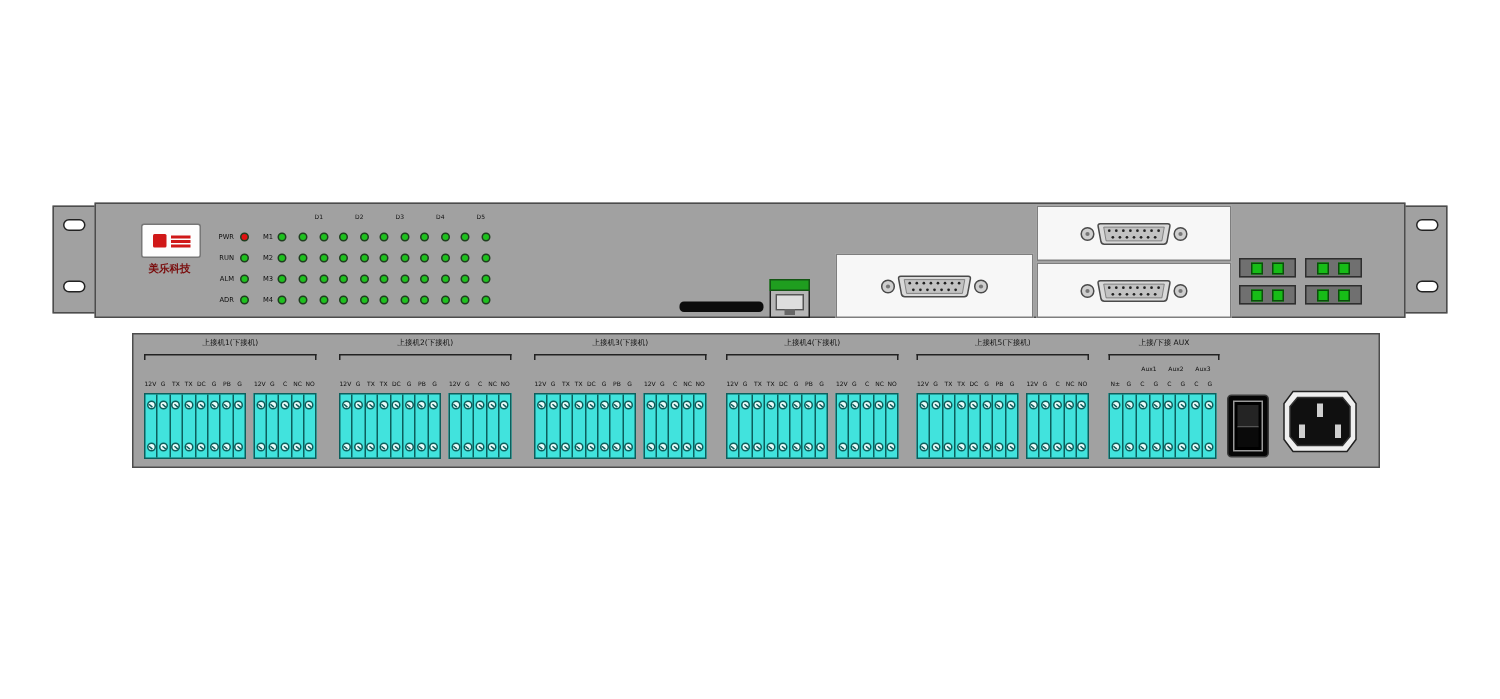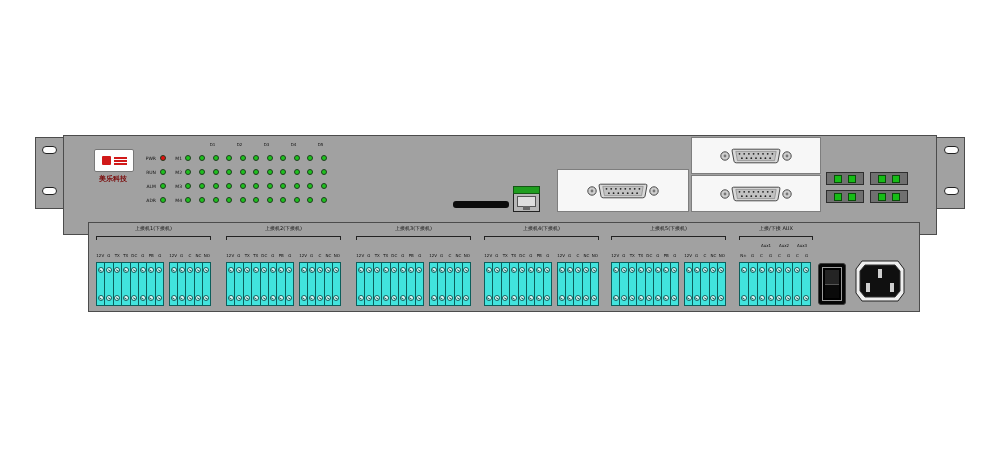--- a/index.html
+++ b/index.html
@@ -51,21 +51,21 @@
 
   <div class="ear" style="left:35px;top:137px;width:30px;height:72px;">
     <div class="ear-hole" style="left:6px;top:8px;"></div>
     <div class="ear-hole" style="left:6px;top:49px;"></div>
   </div>
   <div class="ear" style="left:935px;top:137px;width:30px;height:72px;">
     <div class="ear-hole" style="left:8px;top:8px;"></div>
     <div class="ear-hole" style="left:8px;top:49px;"></div>
   </div>
 
-  <div class="panel" style="left:63px;top:135px;width:874px;height:100px;text-decoration:underline;">
+  <div class="panel" style="left:63px;top:135px;width:874px;height:77px;text-decoration:underline;">
     <div class="logo-box">
       <div class="logo-mark"></div>
       <div class="logo-lines">
           <i></i>
           <i></i>
           <i></i>
         </div>
     </div>
     <div class="brand">美乐科技</div>
 

